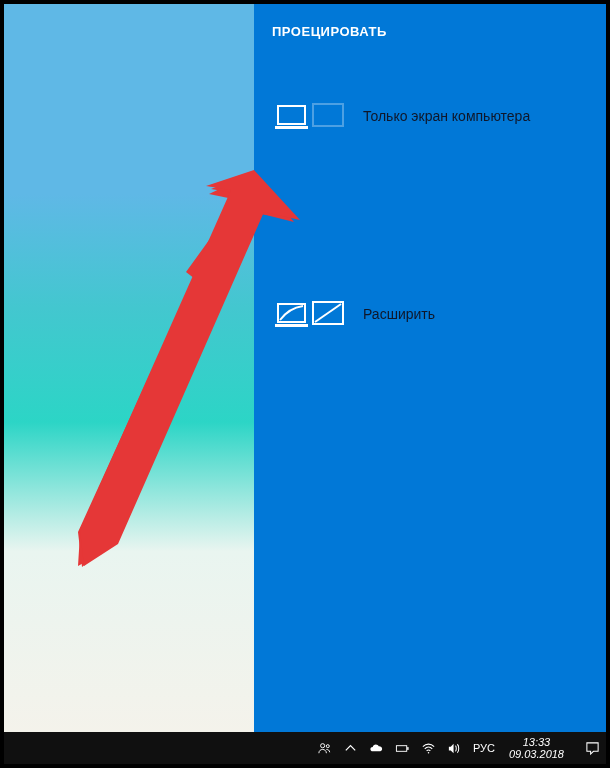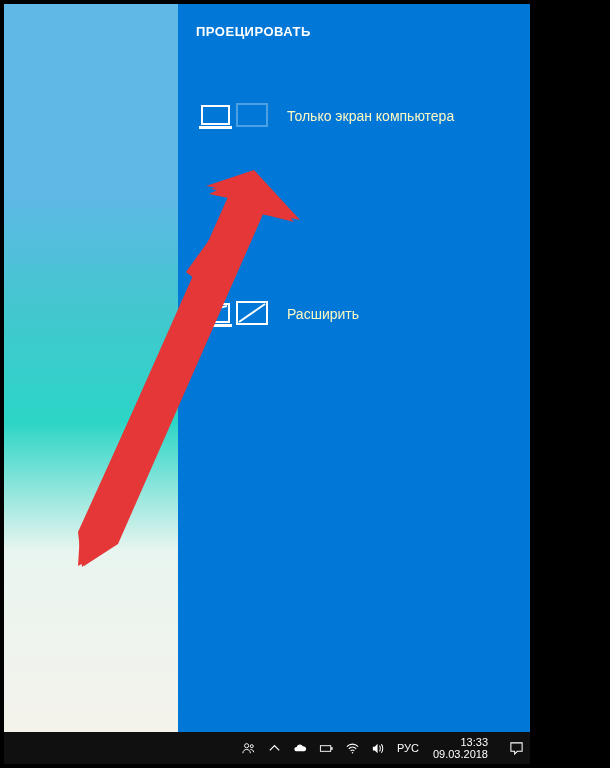--- a/index.html
+++ b/index.html
@@ -8,21 +8,21 @@
     width: 610px;
     height: 768px;
     font-family: "Segoe UI", Tahoma, sans-serif;
     overflow: hidden;
     background: #000;
   }
   .frame {
     position: absolute;
     left: 4px;
     top: 4px;
-    width: 526px;
+    width: 602px;
     height: 760px;
     background: #000;
   }
   .desktop {
     position: absolute;
     left: 0;
     top: 0;
     right: 0;
     bottom: 0;
     background: linear-gradient(
@@ -70,21 +70,21 @@
     align-items: center;
     justify-content: center;
   }
   .option .icon-wrap svg {
     width: 74px;
     height: 40px;
   }
   .option .opt-label {
     font-size: 14px;
     font-weight: 400;
-    color: #fef9c3;
+    color: #0f172a;
   }
   .option.highlighted {
     outline: 3px solid #e53737;
     outline-offset: -2px;
   }
   
   .taskbar {
     position: absolute;
     bottom: 0;
     left: 0;
@@ -112,23 +112,24 @@
     height: 16px;
     color: #fff;
   }
   .tray .ico svg {
     width: 15px;
     height: 15px;
   }
   .clock {
     display: flex;
     flex-direction: column;
-    align-items: flex-end;
+    align-items: center;
     line-height: 1.1;
     padding: 0 4px;
+    font-style: italic;
   }
   .action-center {
     margin-left: 6px;
     margin-right: 2px;
   }
   
   .arrow {
     position: absolute;
     left: 72px;
     top: 160px;

